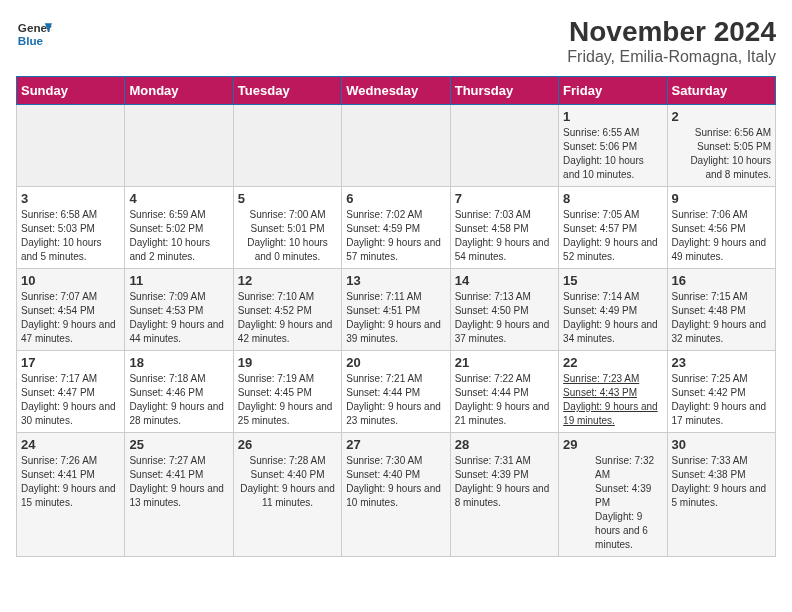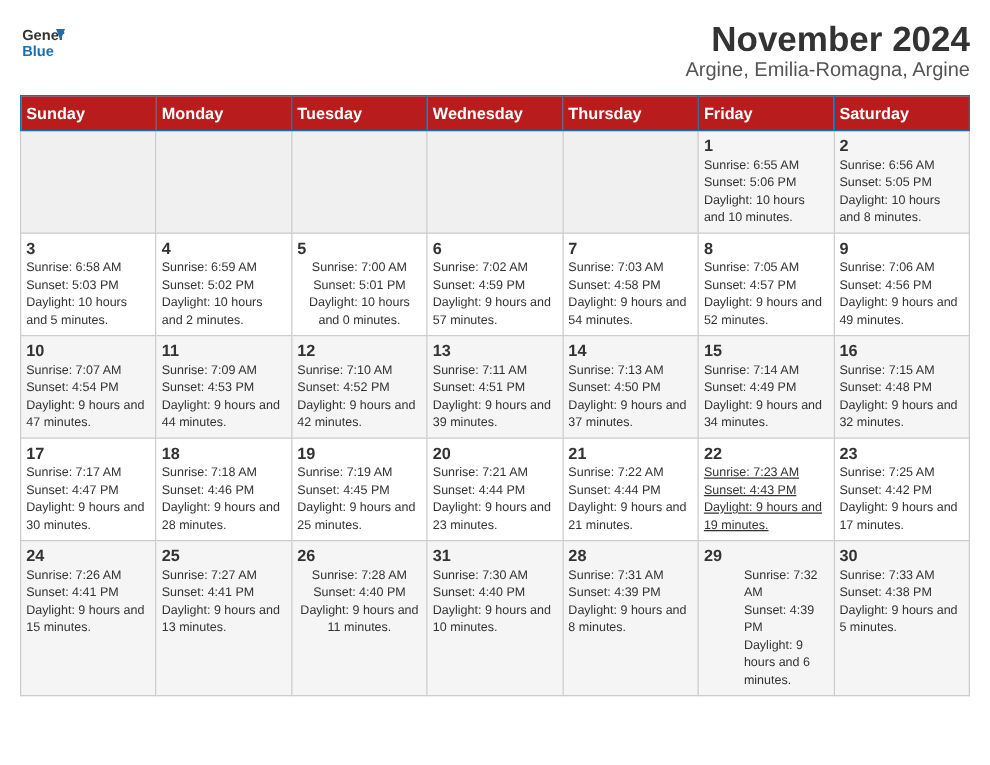--- a/index.html
+++ b/index.html
@@ -36,21 +36,21 @@
     .location-title {
       font-size: 16px;
       color: #555;
     }
     table {
       width: 100%;
       border-collapse: collapse;
       table-layout: fixed;
     }
     thead th {
-      background-color: #b91c1c;
+      background-color: #be185d;
       color: #fff;
       font-size: 13px;
       font-weight: bold;
       padding: 6px 4px;
       text-align: left;
       border: 1px solid #1a6faf;
     }
     tbody td {
       border: 1px solid #ccc;
       vertical-align: top;
@@ -86,21 +86,21 @@
 <div class="header-area">
   <div class="logo">
     <svg class="logo-icon" viewBox="0 0 40 40">
       <text x="2" y="18" font-size="13" font-weight="bold" fill="#333">General</text>
       <text x="2" y="32" font-size="13" font-weight="bold" fill="#1a6faf">Blue</text>
       <polygon points="32,8 40,8 36,18" fill="#1a6faf"></polygon>
     </svg>
   </div>
   <div class="title-area">
     <div class="month-title">November 2024</div>
-    <div class="location-title">Argine, Emilia-Romagna, Argine</div>
+    <div class="location-title">Friday, Emilia-Romagna, Italy</div>
   </div>
 </div>
 
 <table>
   <thead>
     <tr>
     <th>Sunday</th>
         <th>Monday</th>
         <th>Tuesday</th>
         <th>Wednesday</th>
@@ -117,21 +117,21 @@
         <td class="empty-cell"></td>
         <td class="empty-cell"></td>
         <td>
           <span class="day-number">1</span>
           <div class="day-info" style="white-space: pre-line;">Sunrise: 6:55 AM
 Sunset: 5:06 PM
 Daylight: 10 hours and 10 minutes.</div>
         </td>
         <td>
           <span class="day-number">2</span>
-          <div class="day-info" style="white-space: pre-line;">Sunrise: 6:56 AM
+          <div class="day-info" style="white-space: pre-line; text-align: right;">Sunrise: 6:56 AM
 Sunset: 5:05 PM
 Daylight: 10 hours and 8 minutes.</div>
         </td>
       </tr>
       <tr>
         <td>
           <span class="day-number">3</span>
           <div class="day-info" style="white-space: pre-line;">Sunrise: 6:58 AM
 Sunset: 5:03 PM
 Daylight: 10 hours and 5 minutes.</div>
@@ -274,21 +274,21 @@
 Sunset: 4:41 PM
 Daylight: 9 hours and 13 minutes.</div>
         </td>
         <td>
           <span class="day-number">26</span>
           <div class="day-info" style="white-space: pre-line; text-align: center;">Sunrise: 7:28 AM
 Sunset: 4:40 PM
 Daylight: 9 hours and 11 minutes.</div>
         </td>
         <td>
-          <span class="day-number">31</span>
+          <span class="day-number">27</span>
           <div class="day-info" style="white-space: pre-line;">Sunrise: 7:30 AM
 Sunset: 4:40 PM
 Daylight: 9 hours and 10 minutes.</div>
         </td>
         <td>
           <span class="day-number">28</span>
           <div class="day-info" style="white-space: pre-line;">Sunrise: 7:31 AM
 Sunset: 4:39 PM
 Daylight: 9 hours and 8 minutes.</div>
         </td>

